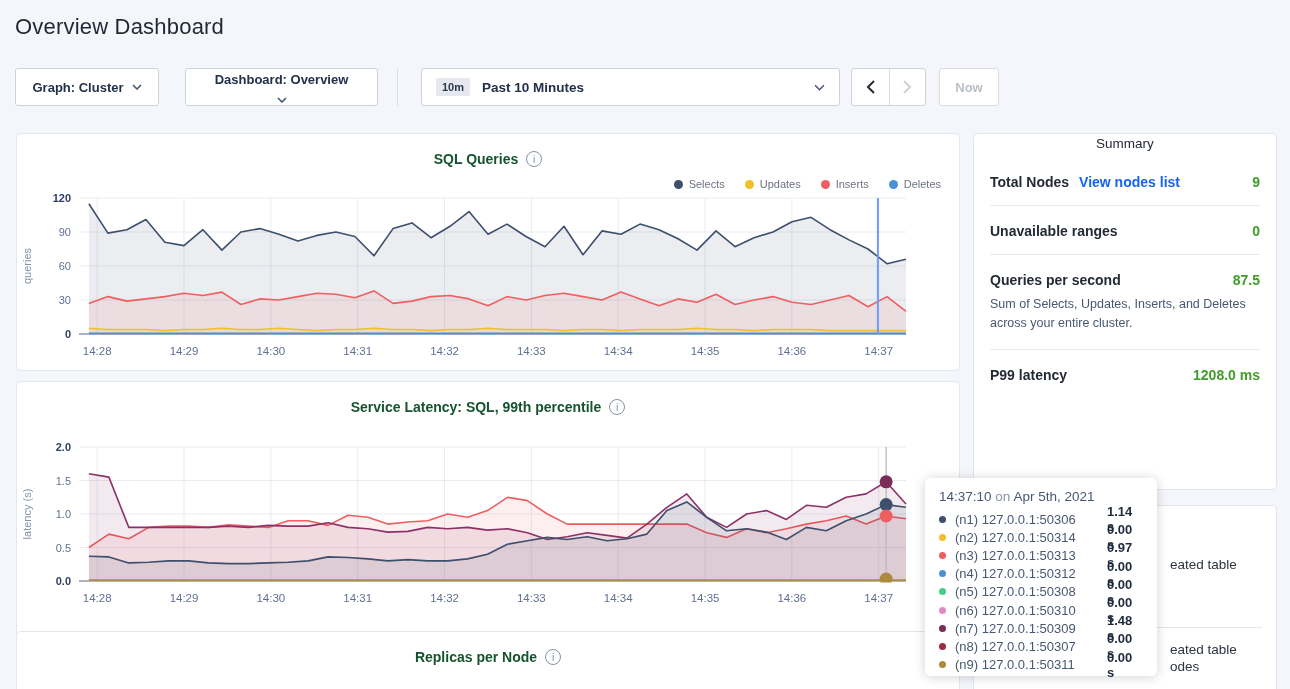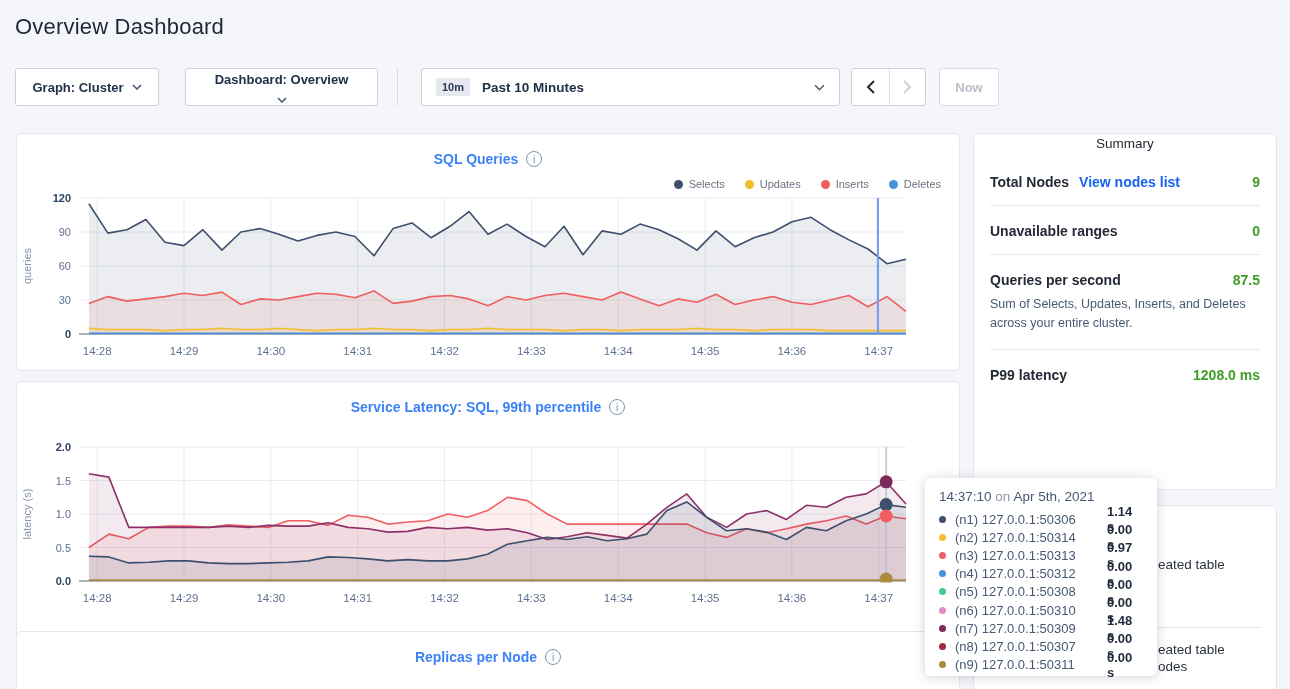--- a/index.html
+++ b/index.html
@@ -25,41 +25,41 @@
   .now-btn { left:939px; width:60px; justify-content:center; color:#b9bfc8; border-color:#d9dde2; }
 
   .card { position:absolute; background:#fff; border:1px solid #e3e6ec; border-radius:5px; }
   .chart-card-1 { left:16px; top:133px; width:944px; height:238px; }
   .chart-card-2 { left:16px; top:381px; width:944px; height:283px; }
   .chart-card-3 { left:16px; top:631px; width:944px; height:80px; }
   .summary-card { left:973px; top:133px; width:304px; height:357px; padding:0 16px; overflow:hidden; }
   .events-card  { left:973px; top:505px; width:304px; height:200px; }
 
   .chart-title-row { display:flex; justify-content:center; align-items:center; gap:8px; margin-top:17px; }
-  .chart-title { font-size:14px; font-weight:bold; color:#3b82f6;text-align:center; }
+  .chart-title { font-size:14px; font-weight:bold; color:#14532d;text-align:center; }
   .info-icon { width:16px; height:16px; border:1px solid #8292a9; border-radius:50%; color:#8292a9; font-size:10.5px;
     display:inline-flex; align-items:center; justify-content:center; cursor:pointer; }
   .info-icon::before { content:"i"; }
   .legend { position:absolute; right:18px; top:44px; display:flex; gap:20px; align-items:center; }
   .legend-item { display:flex; align-items:center; gap:6px; font-size:11px; color:#6b7280; cursor:pointer; }
   .legend-dot { width:9px; height:9px; border-radius:50%; }
   .chart-svg { position:absolute; left:0; top:56px; width:944px; height:178px; }
 
   
   .summary-title { text-align:center; font-size:13.5px; font-weight:normal; color:#242a35; margin:2px 0 6px; }
   .sum-row { padding:17px 0 15px; }
   .sum-row + .sum-row { border-top:1px solid #e6e9ee; }
   .sum-head { display:flex; align-items:center; font-size:14px; font-weight:bold; }
   .sum-label { color:#242a35; }
   .sum-link { color:#1663ef; margin-left:10px; cursor:pointer; text-decoration:none; font-weight:bold; }
   .sum-value { margin-left:auto; color:#3f9e26; }
   .sum-desc { font-size:12.5px; font-weight:normal; color:#475872; line-height:1.55; margin-top:7px; }
 
   
-  .event-frag { position:absolute; left:184px; font-size:13.5px; color:#2b3441; white-space:nowrap; }
+  .event-frag { position:absolute; left:196px; font-size:13.5px; color:#2b3441; white-space:nowrap; }
   .events-divider { position:absolute; left:12px; right:14px; top:121px; height:1px; background:#e3e6ec; }
 
   
   .tooltip { position:absolute; left:925px; top:478px; width:232px; height:198px; background:rgba(255,255,255,.97);
     border-radius:6px; box-shadow:0 1px 12px rgba(0,0,0,.18); padding:11px 14px; z-index:10; }
   .tt-header { font-size:13.5px; color:#475872; margin-bottom:6px; }
   .tt-on { color:#8b95a5; }
   .tt-row { display:flex; align-items:center; height:18.2px; font-size:13px; }
   .tt-dot { width:7px; height:7px; border-radius:50%; margin-right:9px; flex:none; }
   .tt-node { color:#475872; width:152px; flex:none; }

